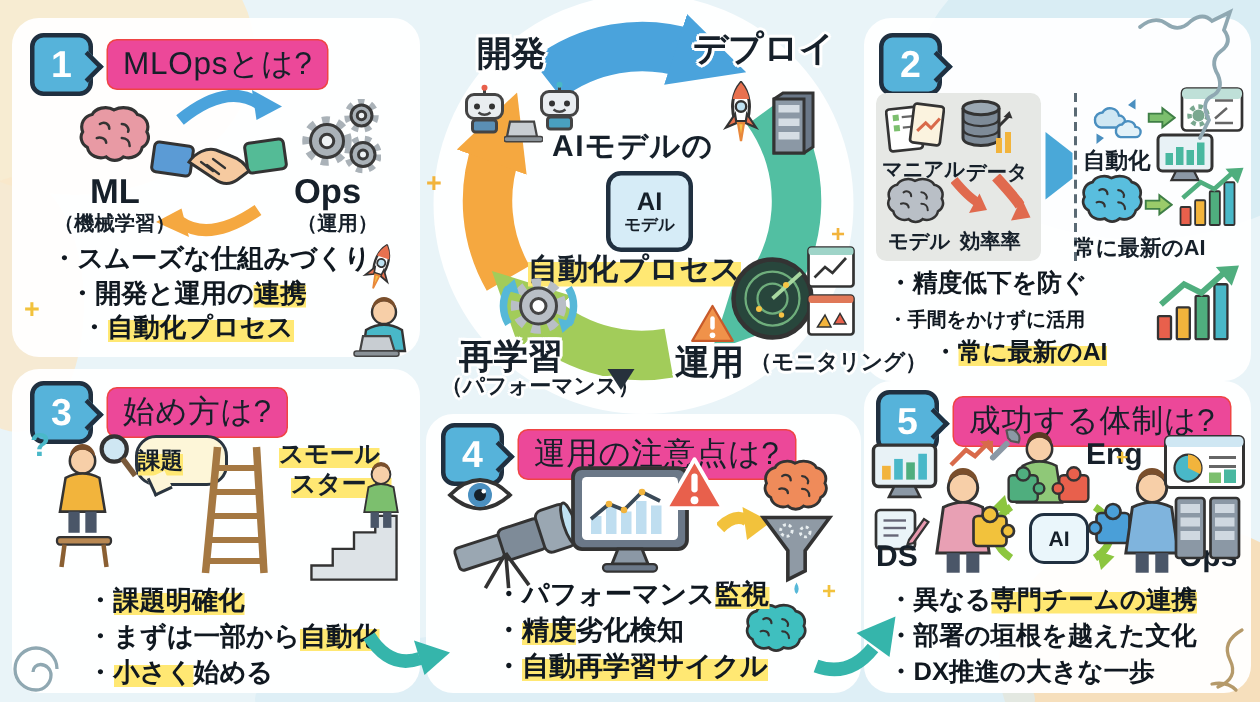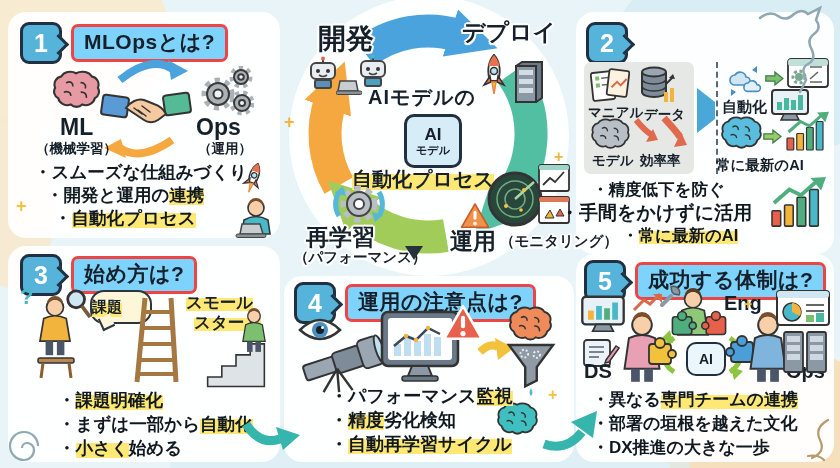--- a/index.html
+++ b/index.html
@@ -6,22 +6,22 @@
 .stage{position:relative;width:840px;height:468px;background:#e9f4f8;overflow:hidden;
   font-family:"Liberation Sans","DejaVu Sans",sans-serif;color:#16202a;}
 .abs{position:absolute;}
 .blob{position:absolute;border-radius:50%;}
 .panel{position:absolute;background:rgba(255,255,255,.95);border-radius:18px;}
 .hdr{position:absolute;display:inline-flex;align-items:center;gap:9px;z-index:5;}
 .badge{width:36px;height:36px;flex:0 0 36px;background:#56b3da;border:3px solid #203040;border-radius:9px;
   color:#fff;font-weight:800;font-size:25px;display:flex;align-items:center;justify-content:center;position:relative;z-index:2;}
 .badge::after{content:"";position:absolute;right:-7px;top:50%;margin-top:-6px;width:12px;height:12px;background:#56b3da;
   border-top:3px solid #203040;border-right:3px solid #203040;transform:rotate(45deg);z-index:-1;}
-.tbox{background:#7dd3fc;border:3px solid #ef4444;border-radius:7px;padding:1px 10px 3px;
-  font-weight:700;font-size:21px;letter-spacing:.5px;white-space:nowrap;}
+.tbox{background:#ec4899;border:1px solid #ef4444;border-radius:7px;padding:1px 10px 3px;
+  font-weight:400;font-size:21px;letter-spacing:.5px;white-space:nowrap;}
 .blt{position:absolute;font-weight:800;font-size:17.5px;line-height:24px;white-space:nowrap;color:#101820;z-index:6;text-align:center;}
 .hl{background:linear-gradient(transparent 26%, #ffe873 26%);}
 .lbl{position:absolute;font-weight:800;white-space:nowrap;z-index:6;}
 .outline{text-shadow:-2px 0 #fff,2px 0 #fff,0 -2px #fff,0 2px #fff,-1.5px -1.5px #fff,1.5px 1.5px #fff,-1.5px 1.5px #fff,1.5px -1.5px #fff;}
 .chip{position:absolute;background:#d6ecf7;border:3px solid #203040;border-radius:10px;display:flex;
   flex-direction:column;align-items:center;justify-content:center;font-weight:800;z-index:6;text-align:center;}
 .bubble{position:absolute;background:#fdf6d8;border:2.5px solid #2a3540;border-radius:14px;
   display:flex;align-items:center;justify-content:flex-start;font-weight:800;font-size:15px;z-index:6;}
 .bubble::after{content:"";position:absolute;left:8px;bottom:-7px;width:11px;height:11px;background:#fdf6d8;
   border-right:2.5px solid #2a3540;border-bottom:2.5px solid #2a3540;transform:rotate(65deg);}
@@ -64,21 +64,21 @@
       <marker id="mO" viewBox="0 0 10 10" refX="2" refY="5" markerWidth="1.5" markerHeight="1.8" orient="auto">
           <path d="M0 0L10 5L0 10z" fill="#f5a840"></path>
         </marker>
     </defs>
     <path d="M45.8 183.5 A103 103 0 0 1 38.2 96.8" fill="none" stroke="#f5a840" stroke-width="33" marker-end="url(#mO)"></path>
     <path d="M71.6 50.8 A103 103 0 0 1 166.8 34.0" fill="none" stroke="#4aa3dc" stroke-width="33" marker-end="url(#mB)"></path>
     <path d="M218.3 71.4 A103 103 0 0 1 209.1 203.6" fill="none" stroke="#52bfa2" stroke-width="33" marker-end="url(#mT)"></path>
     <path d="M152.9 233.4 A103 103 0 0 1 63.4 206.1" fill="none" stroke="#a2cc5a" stroke-width="33" marker-end="url(#mG)"></path>
   </svg>
 
-  <div class="lbl outline" style="left:318px;top:20px;font-size:28px">開発</div>
+  <div class="lbl outline" style="left:318px;top:20px;font-size:23px">開発</div>
   <div class="lbl outline" style="left:462px;top:17px;font-size:23px">デプロイ</div>
   <div class="lbl outline" style="left:306px;top:222px;font-size:23px">再学習</div>
   <div class="lbl outline" style="left:294px;top:248px;font-size:14.5px">（パフォーマンス）</div>
   <div class="lbl outline" style="left:450px;top:226px;font-size:23px">運用</div>
   <div class="lbl outline" style="left:500px;top:232px;font-size:14.5px">（モニタリング）</div>
 
   <div class="lbl" style="left:368px;top:84px;font-size:20px;letter-spacing:1px">AIモデルの</div>
   <div class="chip" style="left:404px;top:114px;width:52px;height:48px">
     <div style="font-size:17px;line-height:19px">AI</div>
     <div style="font-size:11px;line-height:13px">モデル</div>
@@ -340,21 +340,21 @@
         <rect x="4" y="36" width="9" height="16" rx="1" fill="#e8604c" stroke="#333" stroke-width="1.6"></rect>
         <rect x="17" y="30" width="9" height="22" rx="1" fill="#f2b43c" stroke="#333" stroke-width="1.6"></rect>
         <rect x="30" y="22" width="9" height="30" rx="1" fill="#4fae7e" stroke="#333" stroke-width="1.6"></rect>
         <rect x="43" y="14" width="9" height="38" rx="1" fill="#49b8c8" stroke="#333" stroke-width="1.6"></rect>
         <path d="M6 28L22 14l12 6L52 4" fill="none" stroke="#4fae7e" stroke-width="4"></path>
         <path d="M44 2l16-1-5 14z" fill="#4fae7e"></path>
       </svg>
     </span>
   <div class="lbl" style="left:716px;top:156px;font-size:14.5px">常に最新のAI</div>
   <div class="blt" style="left:592px;top:178px;font-size:16.5px;line-height:23px"><span>・精度低下を防ぐ</span><span class="hl"></span><span></span></div>
-  <div class="blt" style="left:560px;top:201px;font-size:19px;line-height:23px"><span>・手間をかけずに活用</span><span class="hl"></span><span></span></div>
+  <div class="blt" style="left:592px;top:201px;font-size:13px;line-height:23px"><span>・手間をかけずに活用</span><span class="hl"></span><span></span></div>
   <div class="blt" style="left:622px;top:224px;font-size:16.5px;line-height:23px"><span>・</span><span class="hl">常に最新のAI</span><span></span></div>
   <span class="abs z6" style="left:768px;top:176px">
     <svg width="62" height="54" viewBox="0 0 64 56">
         <rect x="4" y="36" width="9" height="16" rx="1" fill="#e8604c" stroke="#333" stroke-width="1.6"></rect>
         <rect x="17" y="30" width="9" height="22" rx="1" fill="#f2b43c" stroke="#333" stroke-width="1.6"></rect>
         <rect x="30" y="22" width="9" height="30" rx="1" fill="#4fae7e" stroke="#333" stroke-width="1.6"></rect>
         <rect x="43" y="14" width="9" height="38" rx="1" fill="#49b8c8" stroke="#333" stroke-width="1.6"></rect>
         <path d="M6 28L22 14l12 6L52 4" fill="none" stroke="#4fae7e" stroke-width="4"></path>
         <path d="M44 2l16-1-5 14z" fill="#4fae7e"></path>
       </svg>

